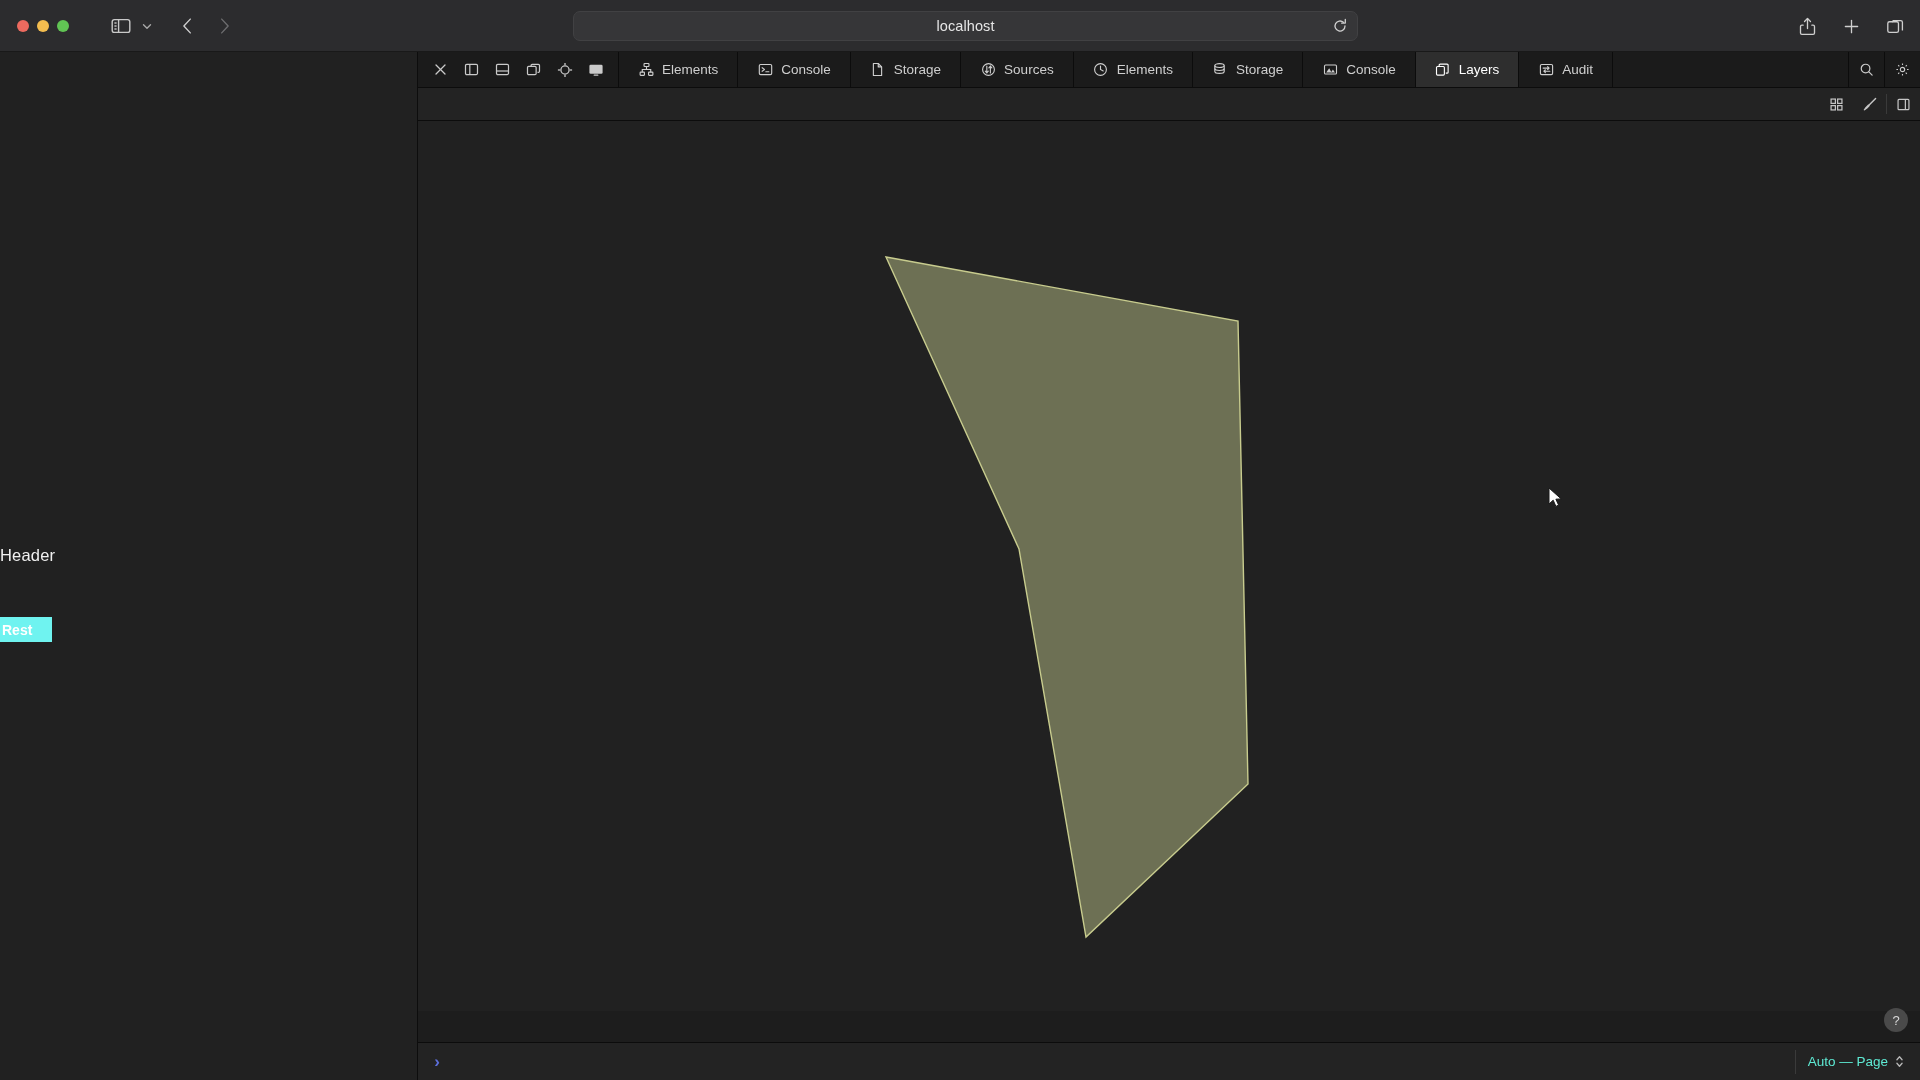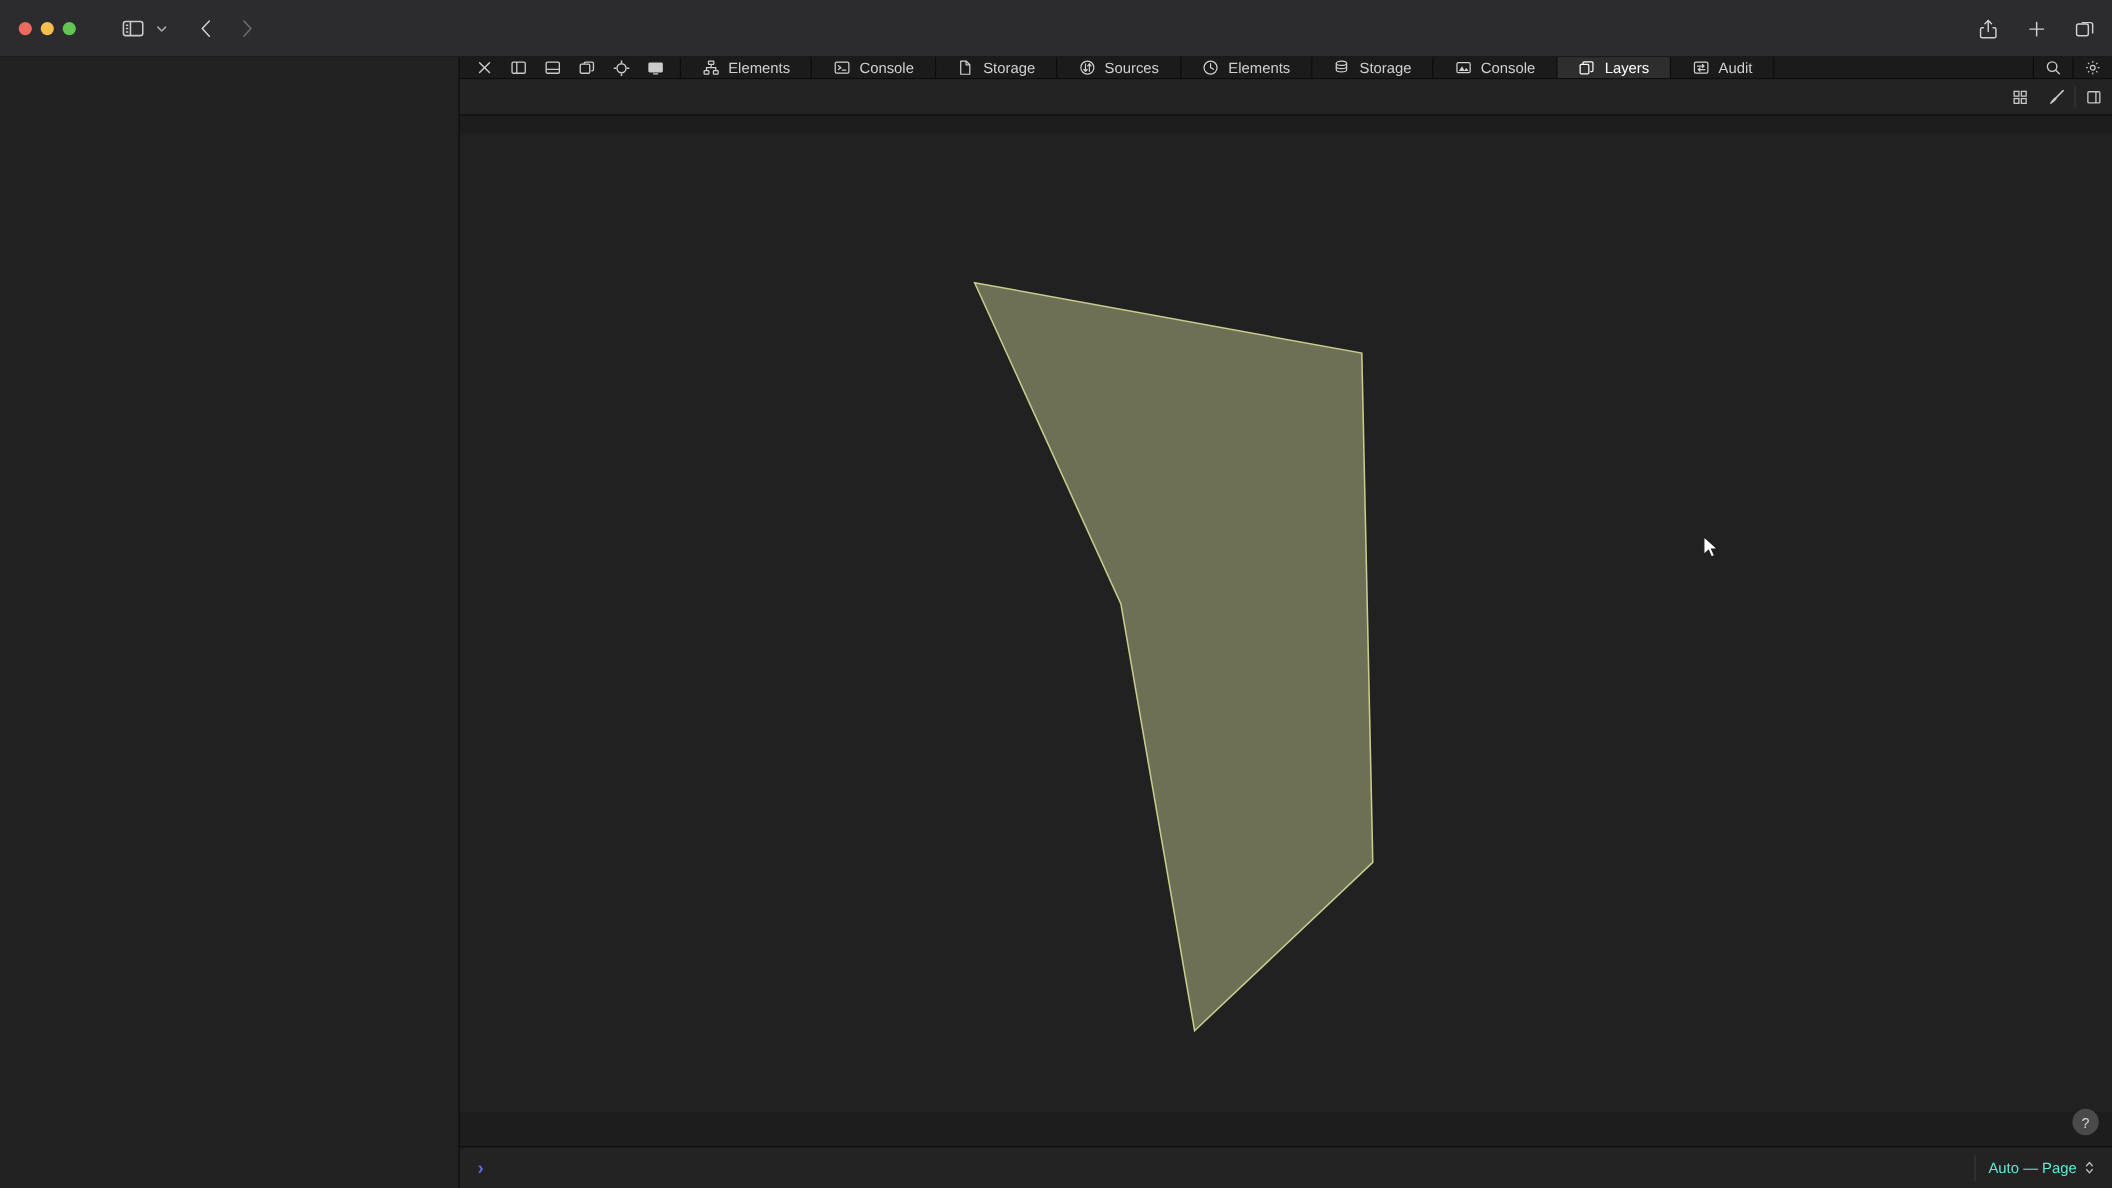--- a/index.html
+++ b/index.html
@@ -50,21 +50,21 @@
   }
   .chrome-right .chrome-btn{ width:22px; height:22px; color:#cfcfcf;}
 
   
   .inspector{
     position:absolute; left:417px; top:52px; width:1503px; height:1028px;
     background:#1d1d1d;
     border-left:1px solid #0d0d0d;
   }
   .insp-toolbar{
-    position:relative; height:20px; background:#1b1b1b;
+    position:relative; height:36px; background:#1b1b1b;
     border-bottom:1px solid #0c0c0c;
     display:flex; align-items:stretch;
   }
   .insp-ctrlgroup{
     display:flex; align-items:center; gap:14px; padding:0 14px;
     border-right:1px solid #0c0c0c;
   }
   .insp-ctrlgroup .ic{ width:17px; height:17px; color:#cacaca; display:flex; align-items:center;justify-content:center;}
 
   .tabs{ display:flex; align-items:stretch; flex:0 0 auto; }
@@ -184,20 +184,29 @@
       <svg viewBox="0 0 24 24" width="22" height="22" fill="none" stroke="currentColor" stroke-width="1.5" stroke-linecap="round" stroke-linejoin="round">
         <polyline points="14.5,4.5 7.5,12 14.5,19.5"></polyline>
       </svg>
     </div>
     <div class="chrome-btn nav-fwd">
       <svg viewBox="0 0 24 24" width="22" height="22" fill="none" stroke="currentColor" stroke-width="1.5" stroke-linecap="round" stroke-linejoin="round">
         <polyline points="9.5,4.5 16.5,12 9.5,19.5"></polyline>
       </svg>
     </div>
 
+    <div class="urlbar">
+      <span class="urlbar-text">localhost</span>
+      <span class="reload">
+        <svg viewBox="0 0 16 16" width="16" height="16" fill="none" stroke="currentColor" stroke-width="1.3" stroke-linecap="round">
+          <path d="M13 8a5 5 0 1 1-1.6-3.65"></path>
+          <polyline points="13.3,1.4 13.3,5.1 9.6,5.1" stroke-linejoin="round"></polyline>
+        </svg>
+      </span>
+    </div>
 
     <div class="chrome-right">
       <div class="chrome-btn">
         <svg viewBox="0 0 24 24" width="21" height="21" fill="none" stroke="currentColor" stroke-width="1.5" stroke-linecap="round" stroke-linejoin="round">
           <path d="M7 10.5H5.6A1.6 1.6 0 0 0 4 12.1v7.3A1.6 1.6 0 0 0 5.6 21h12.8a1.6 1.6 0 0 0 1.6-1.6v-7.3a1.6 1.6 0 0 0-1.6-1.6H17"></path>
           <line x1="12" y1="3" x2="12" y2="14.4"></line>
           <polyline points="8.6,6.3 12,2.9 15.4,6.3"></polyline>
         </svg>
       </div>
       <div class="chrome-btn">
@@ -208,20 +217,24 @@
       </div>
       <div class="chrome-btn">
         <svg viewBox="0 0 24 24" width="21" height="21" fill="none" stroke="currentColor" stroke-width="1.5">
           <rect x="3.2" y="6.6" width="12.2" height="12.2" rx="2"></rect>
           <path d="M8.6 6.6V7 M8.6 5.2h9.3a2 2 0 0 1 2 2v9.3"></path>
         </svg>
       </div>
     </div>
   </div>
 
+  <div class="viewport">
+    <div class="vp-header">Header</div>
+    <div class="vp-rest">Rest</div>
+  </div>
 
   <div class="inspector">
 
     <div class="insp-toolbar">
 
       <div class="insp-ctrlgroup">
         <span class="ic">
           <svg viewBox="0 0 16 16" width="15" height="15" fill="none" stroke="currentColor" stroke-width="1.4" stroke-linecap="round">
             <line x1="3.2" y1="3.2" x2="12.8" y2="12.8"></line>
               <line x1="12.8" y1="3.2" x2="3.2" y2="12.8"></line>

